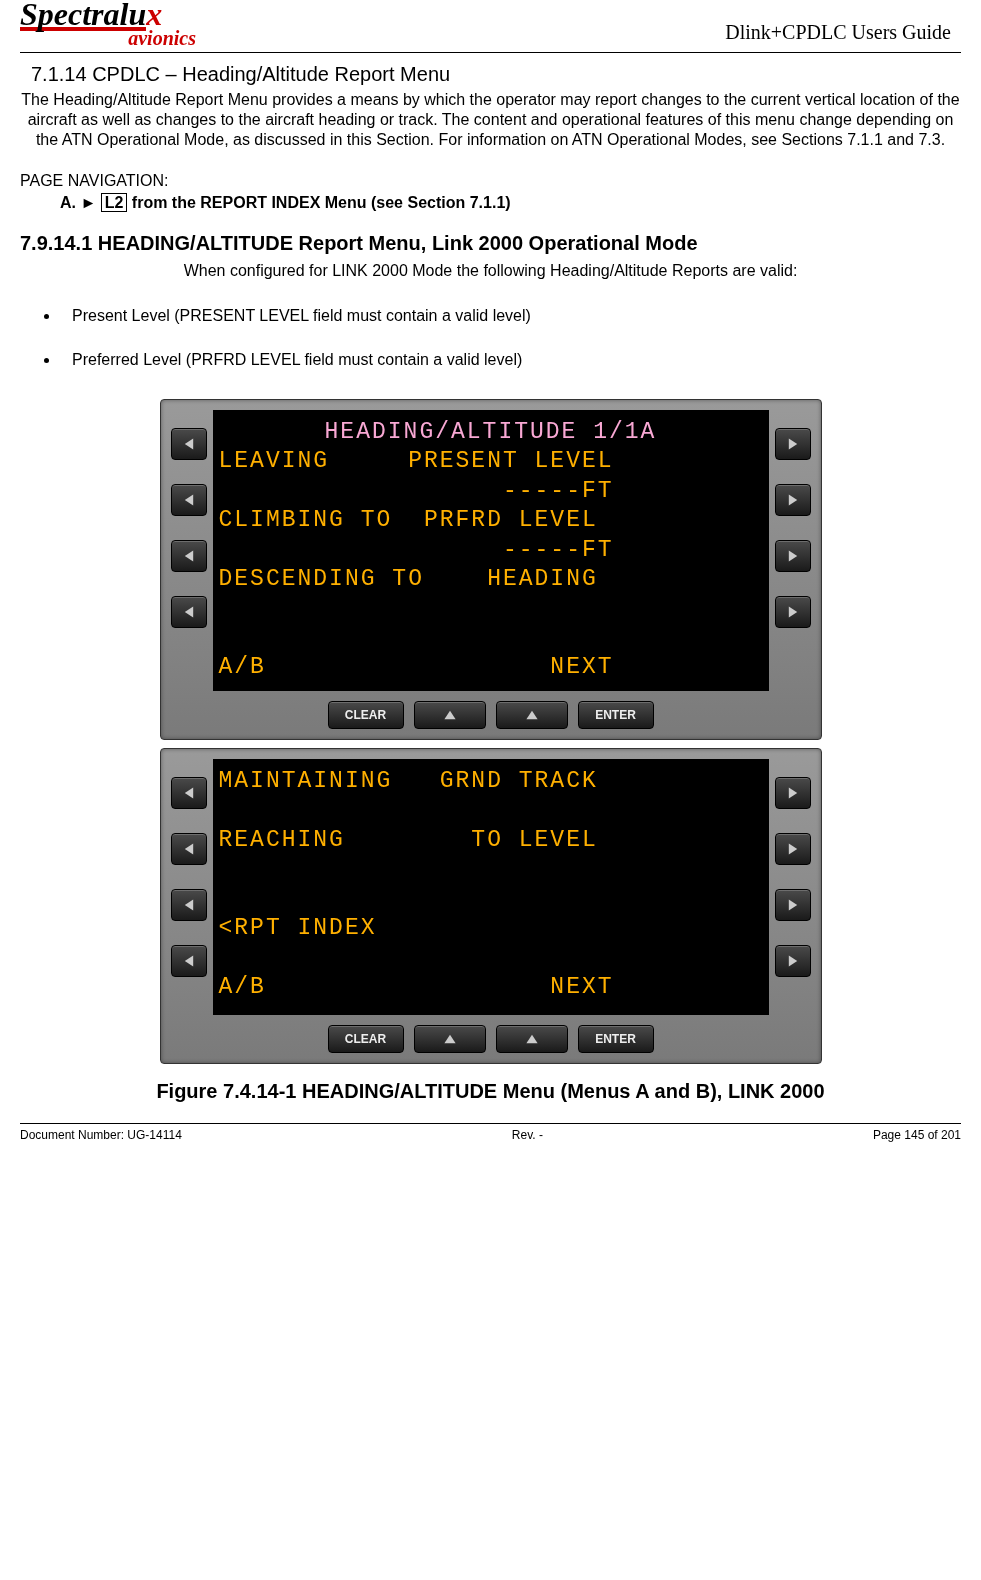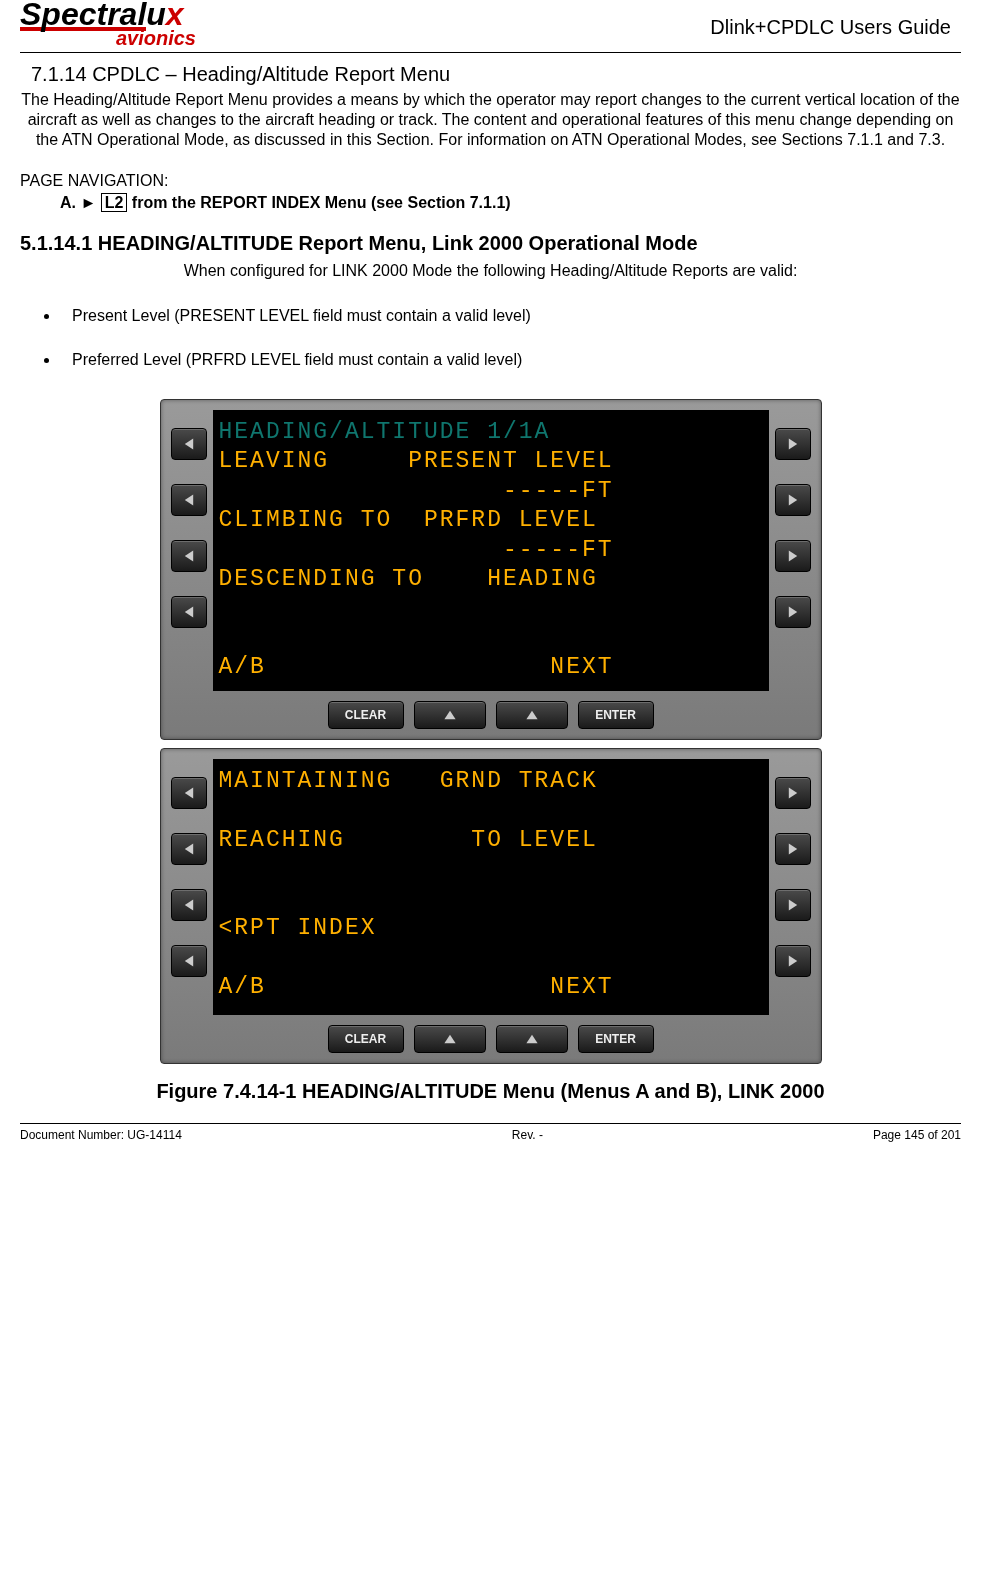--- a/index.html
+++ b/index.html
@@ -10,22 +10,23 @@
     color: #000;
     background: #fff;
     width: 981px;
   }
   .page {
     padding: 0 10px 0 10px;
   }
   .header-row {
     display: flex;
     justify-content: space-between;
-    align-items: flex-start;
+    align-items: center;
     padding: 0 10px;
+    font-family: Liberation Serif, serif;
   }
   .logo {
     padding-top: 0;
   }
   .logo-text1 { font-size: 32px; font-weight: bold; font-style: italic; color:#000; line-height:0.9;}
   .logo-text1 .red { color:#c00; }
   .logo-text2 { font-size: 20px; font-style: italic; color:#c00; font-weight:bold; text-align:right; margin-top:-4px; padding-right:4px;}
   .logo-swoosh { height:4px; background: linear-gradient(to right, #c00 70%, transparent 70%); width:180px; margin-top:-2px; border-radius:0 0 50px 0;}
   .doc-title { font-size:20px; padding-top:16px; padding-right:10px;}
   hr.top { border:none; border-top:1px solid #000; margin:2px 10px 10px 10px;}
@@ -60,21 +61,21 @@
     font-family: "Courier New", monospace;
     font-size:23px;
     letter-spacing:2px;
     color:#ffb000;
     text-align:left;
     line-height:1.28;
     min-height:240px;
     white-space:pre;
     overflow:hidden;
   }
-  .screen .title-line { color:#0f766e; text-align:left; letter-spacing:2px; display:block;}
+  .screen .title-line { color:#f9a8d4; text-align:center; letter-spacing:2px; display:block;}
   .lsk-col { display:flex; flex-direction:column; justify-content:flex-start; gap:24px; padding-top:18px;}
   .lsk-col.right { padding-top:18px;}
   .lsk-btn {
     width:34px; height:30px;
     background: linear-gradient(#4a4a4a,#1a1a1a);
     border:1px solid #000;
     border-radius:4px;
     display:flex; align-items:center; justify-content:center;
     box-shadow: inset 0 1px 0 rgba(255,255,255,0.2);
   }
@@ -128,21 +129,21 @@
     <h2 class="sec">7.1.14 CPDLC – Heading/Altitude Report Menu</h2>
     <p>The Heading/Altitude Report Menu provides a means by which the operator may report changes to the current vertical location of the aircraft as well as changes to the aircraft heading or track. The content and operational features of this menu change depending on the ATN Operational Mode, as discussed in this Section. For information on ATN Operational Modes, see Sections 7.1.1 and 7.3.</p>
 
     <div class="nav-label">PAGE NAVIGATION:</div>
     <div class="nav-item">
       <span>A.   ►</span>
       <span class="boxed">L2</span>
       <span> from the REPORT INDEX Menu (see Section 7.1.1)</span>
     </div>
 
-    <h2 class="subsec">5.1.14.1        HEADING/ALTITUDE Report Menu, Link 2000 Operational Mode</h2>
+    <h2 class="subsec">7.9.14.1        HEADING/ALTITUDE Report Menu, Link 2000 Operational Mode</h2>
     <p>When configured for LINK 2000 Mode the following Heading/Altitude Reports are valid:</p>
     <ul class="bullets">
       <li>Present Level (PRESENT LEVEL field must contain a valid level)</li>
       <li>Preferred Level (PRFRD LEVEL field must contain a valid level)</li>
     </ul>
 
     <div class="figure-block">
       
       <div class="cdu">
         <div class="cdu-inner">

